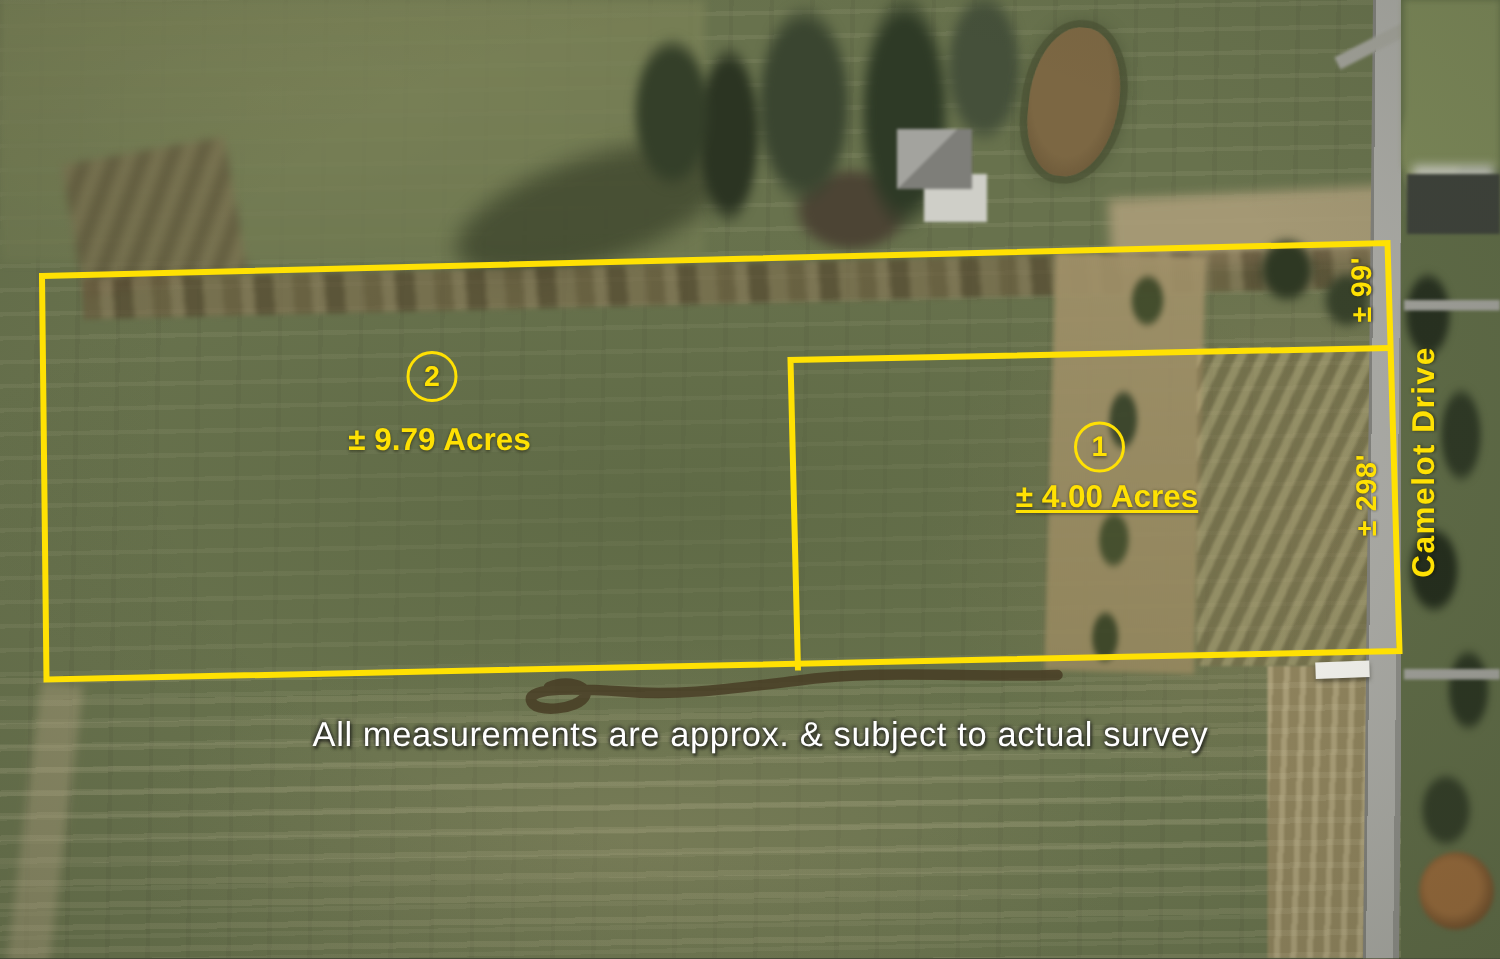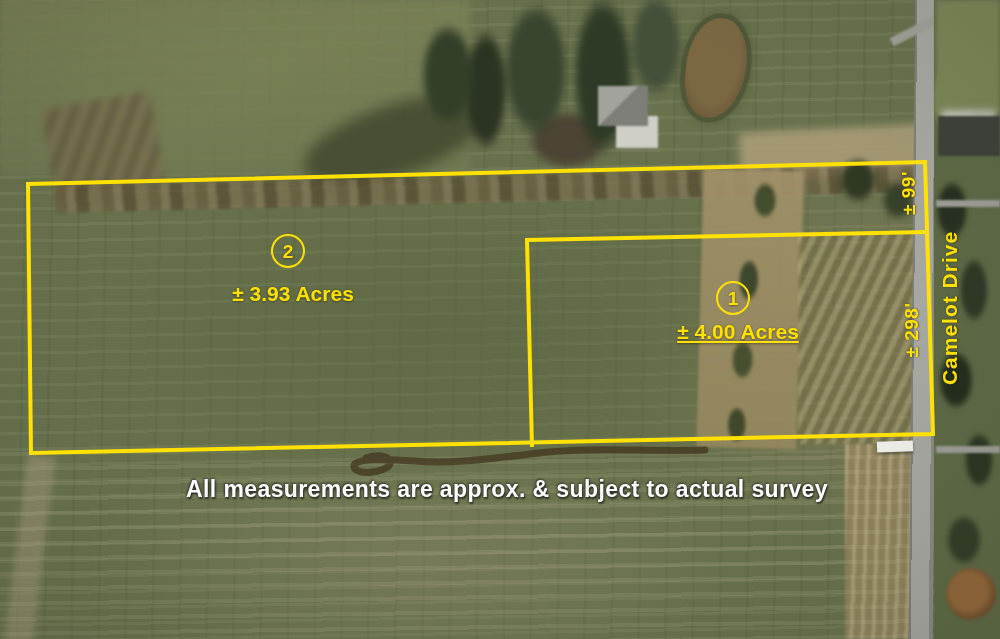--- a/index.html
+++ b/index.html
@@ -175,21 +175,21 @@
     width:34px;height:34px;border:2.5px solid var(--yellow);border-radius:50%;
     display:flex;align-items:center;justify-content:center;
     font-size:19px;line-height:1;background:transparent;
   }
   .acreage{font-size:21px;text-align:center;width:210px;}
   .rot{transform:rotate(-90deg);text-align:center;}
   .frontage{font-size:19px;height:22px;line-height:22px;letter-spacing:.5px;}
   .roadname{font-size:21px;height:24px;line-height:24px;letter-spacing:1px;}
   .disclaimer{
     position:absolute;z-index:20;left:507px;top:476px;transform:translateX(-50%);
-    color:var(--white);font-size:23px;font-weight:bold;letter-spacing:.4px;white-space:nowrap;
+    color:var(--white);font-size:23px;font-weight:normal;letter-spacing:.4px;white-space:nowrap;
     text-shadow:0 0 3px rgba(35,35,35,.9), 1px 2px 2px rgba(0,0,0,.55), -1px -1px 2px rgba(30,30,30,.4);
   }
 </style>
 </head>
 <body>
 
 <div class="stage">
 
   <div class="layer base"></div>
   <div class="layer upper-field"></div>
@@ -221,21 +221,21 @@
 
   <svg class="overlay" width="1000" height="639" viewBox="0 0 1000 639">
     <path d="M705,450 C640,452 590,446 530,454 C480,460 450,464 415,461 C385,459 352,458 354,467 C356,476 386,473 390,464 C393,457 378,453 366,458" fill="none" stroke="#43361f" stroke-width="7" stroke-linecap="round" opacity="0.75"></path>
     <polygon points="28,184 925,162 933,434 31,453" fill="none" stroke="#ffe103" stroke-width="4" stroke-linejoin="miter"></polygon>
     <polyline points="927,232 527,240 532,447" fill="none" stroke="#ffe103" stroke-width="4"></polyline>
   </svg>
 
   <div class="label badge" style="left:271px;top:234px;">
     <span>2</span>
   </div>
-  <div class="label acreage" style="left:188px;top:282px;">± 3.93 Acres</div>
+  <div class="label acreage" style="left:188px;top:282px;">± 9.79 Acres</div>
 
   <div class="label badge" style="left:716px;top:281px;">
     <span>1</span>
   </div>
   <div class="label acreage" style="left:633px;top:320px;text-decoration:underline;">± 4.00 Acres</div>
 
   <div class="label rot frontage" style="left:864px;top:182px;width:90px;">± 99'</div>
   <div class="label rot frontage" style="left:857px;top:319px;width:110px;">± 298'</div>
 
   <div class="label rot roadname" style="left:860px;top:296px;width:180px;">Camelot Drive</div>

